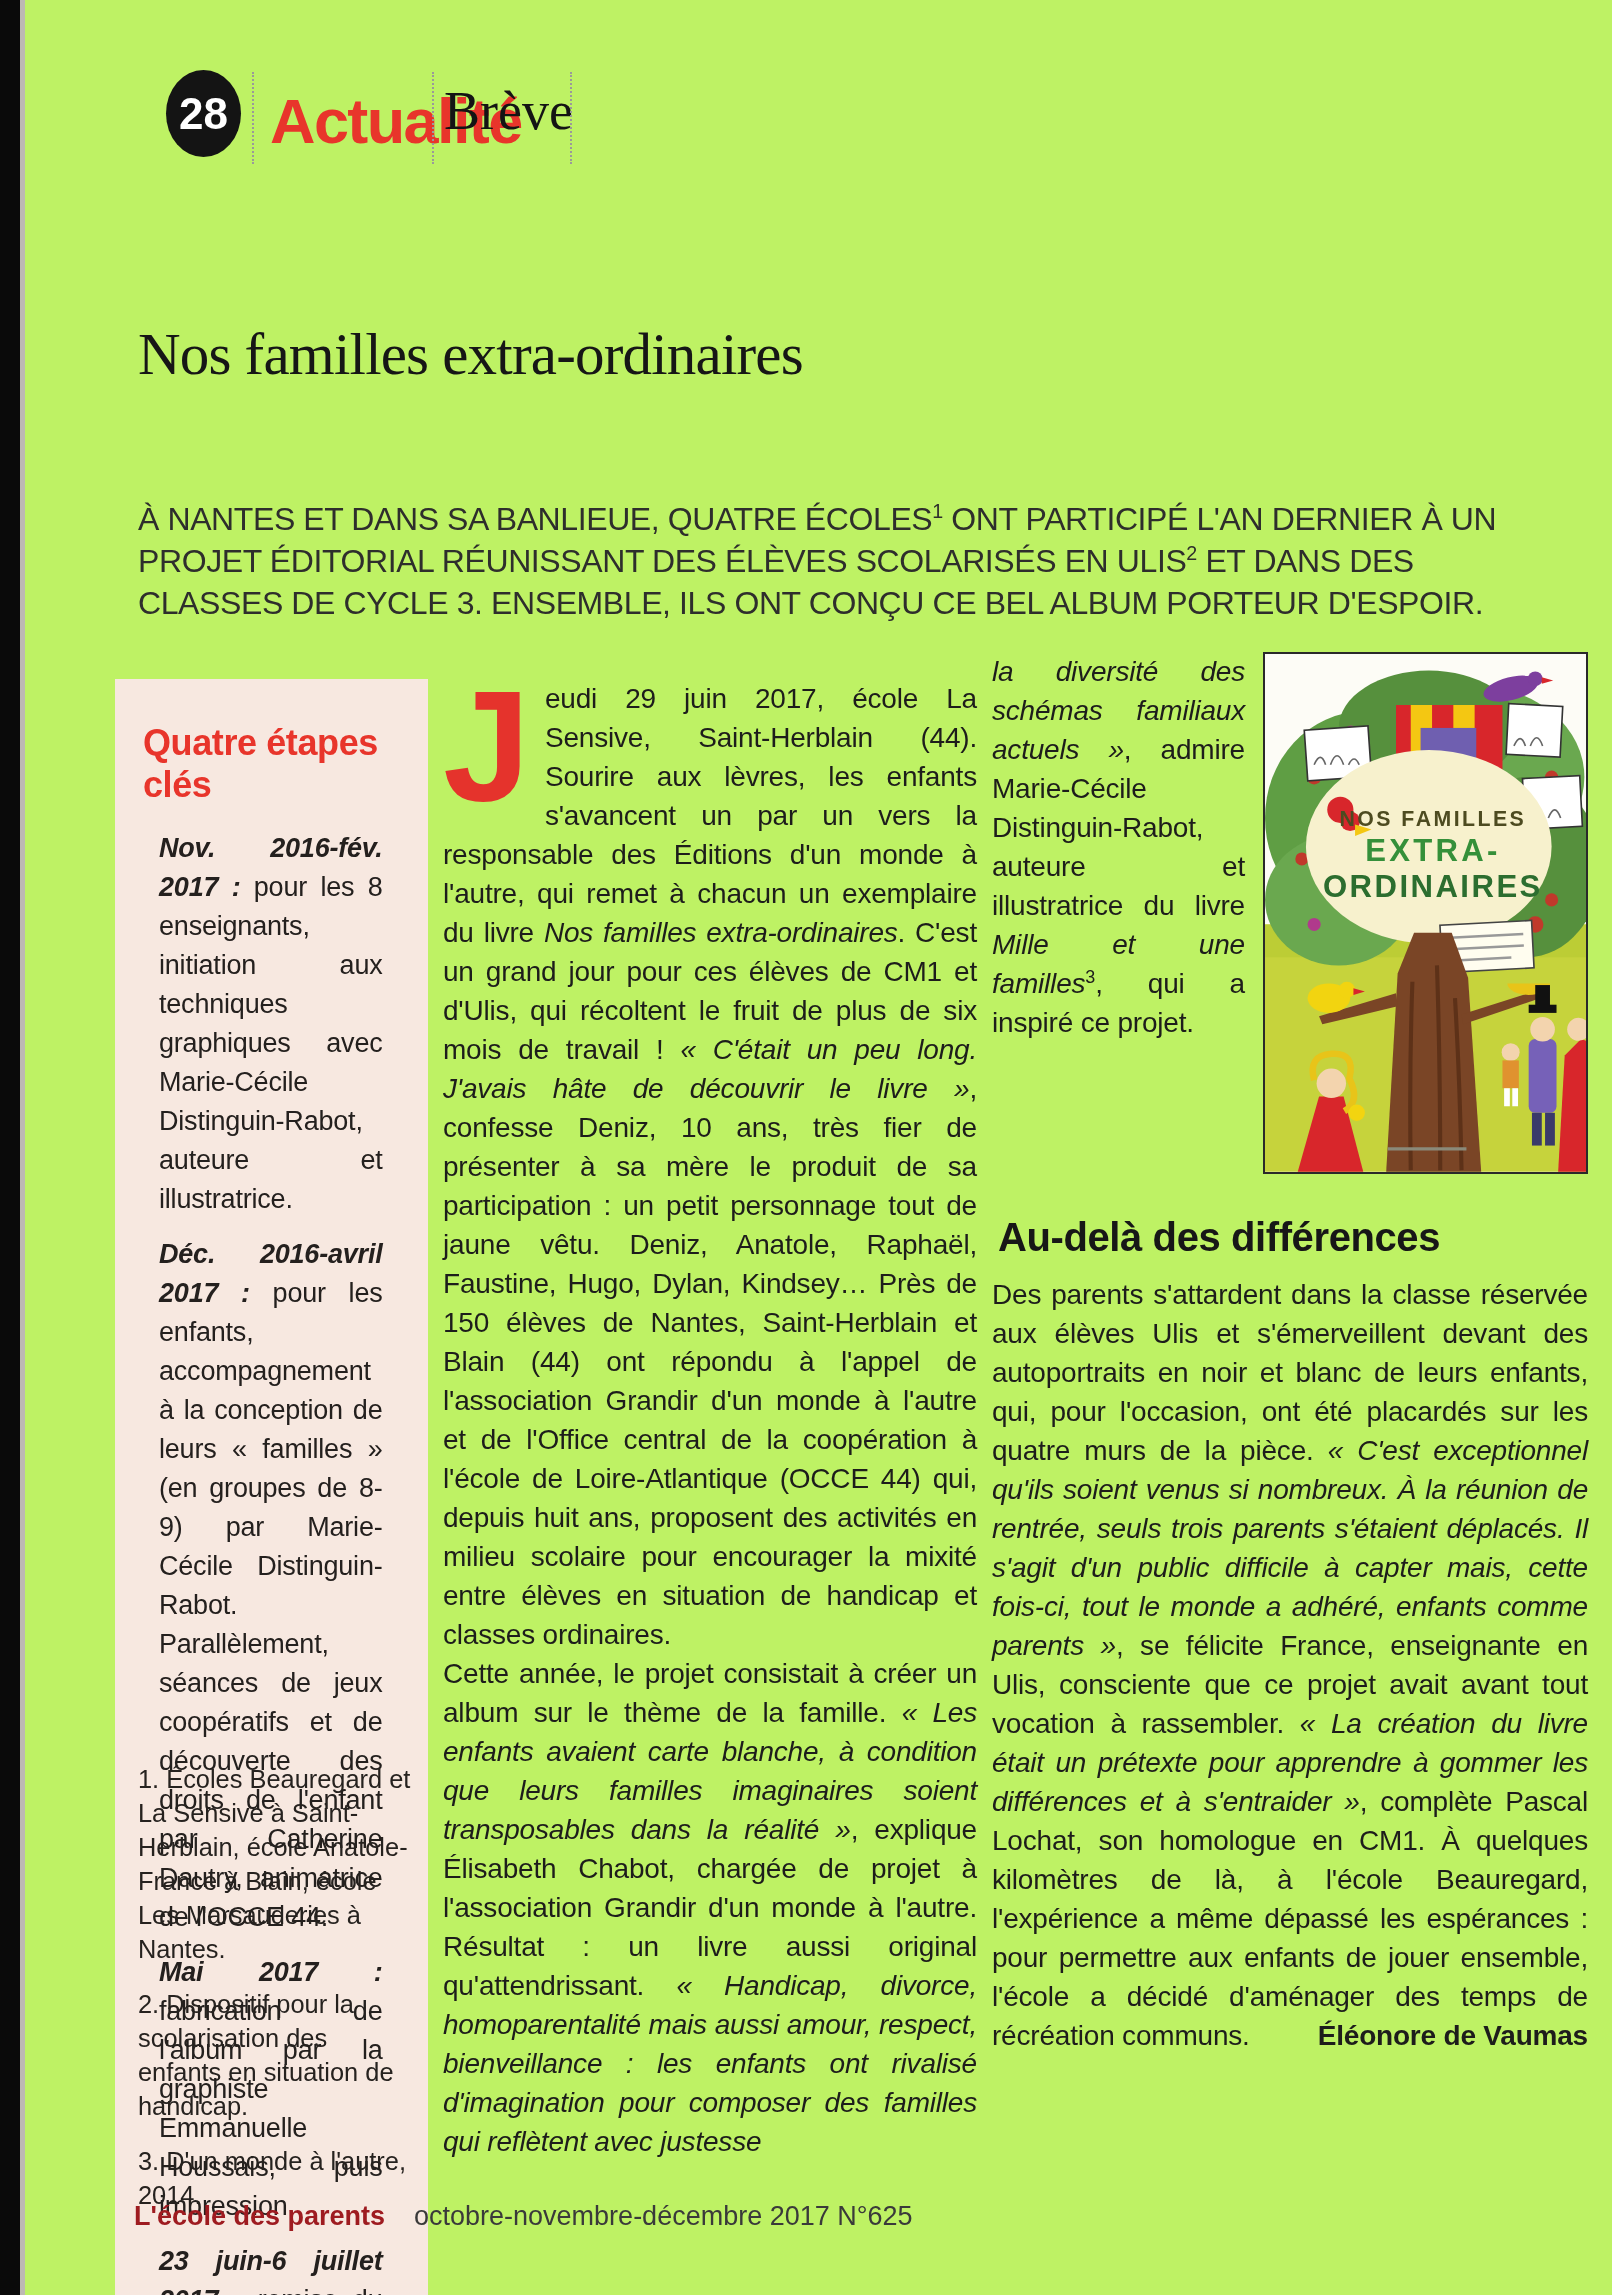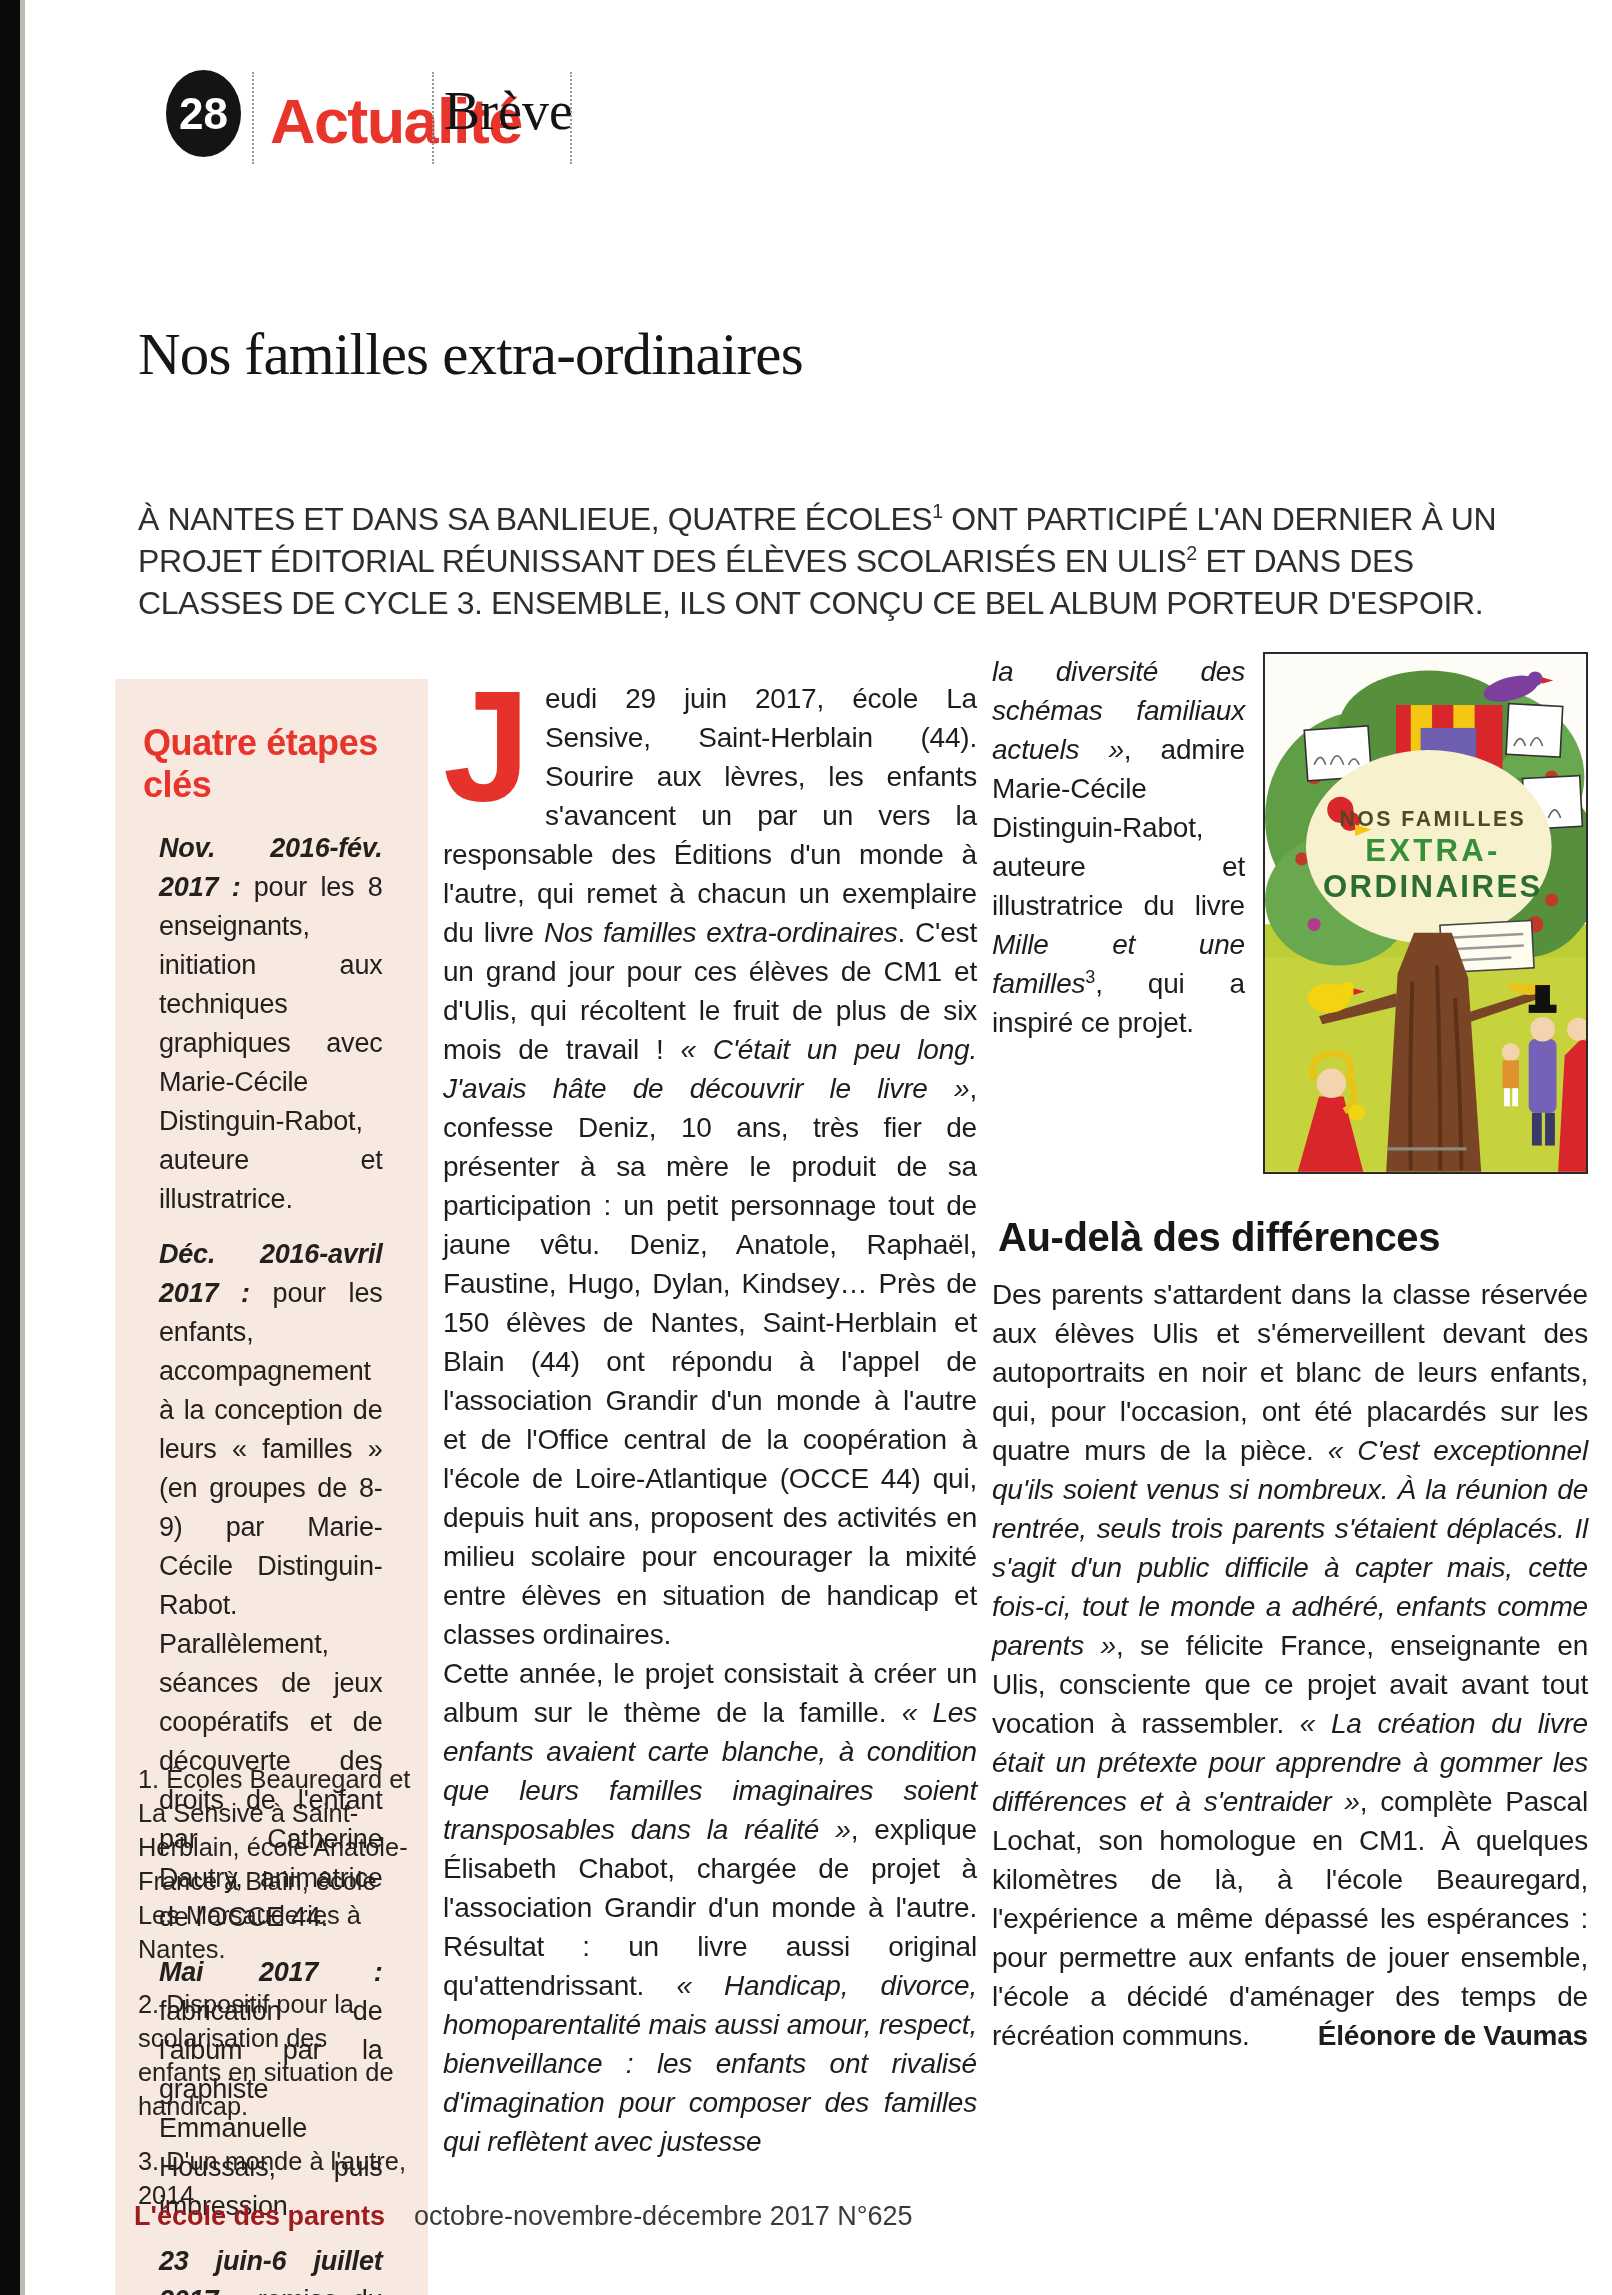--- a/index.html
+++ b/index.html
@@ -1,16 +1,16 @@
 <!DOCTYPE html>
 <html style="font-size:13px"><head>
 <meta charset="utf-8">
 <style>
   html,body{margin:0;padding:0;background:#e9e7e2;}
-  .page{position:relative;width:1613px;height:2295px;background:#ffffff;overflow:hidden;
+  .page{position:relative;width:1613px;height:2295px;background:#bef264;overflow:hidden;
         font-family:"Liberation Sans",sans-serif;color:#1d1d1b;}
   .scan-edge{position:absolute;left:0;top:0;width:19.7px;height:2295px;background:#0a0a0a;}
   .scan-edge2{position:absolute;left:19.7px;top:0;width:4.9px;height:2295px;background:#bdb9b2;}
 
   
   .page-num{position:absolute;left:166px;top:70px;width:75px;height:87px;background:#141414;
             border-radius:50%;display:flex;align-items:center;justify-content:center;
             color:#fff;font-size:44px;font-weight:bold;}
   .hsep{position:absolute;top:72px;height:92px;border-left:2.5px dotted #9a9a9a;}
   .sec-label{position:absolute;left:270px;top:85px;font-size:63px;font-weight:bold;

